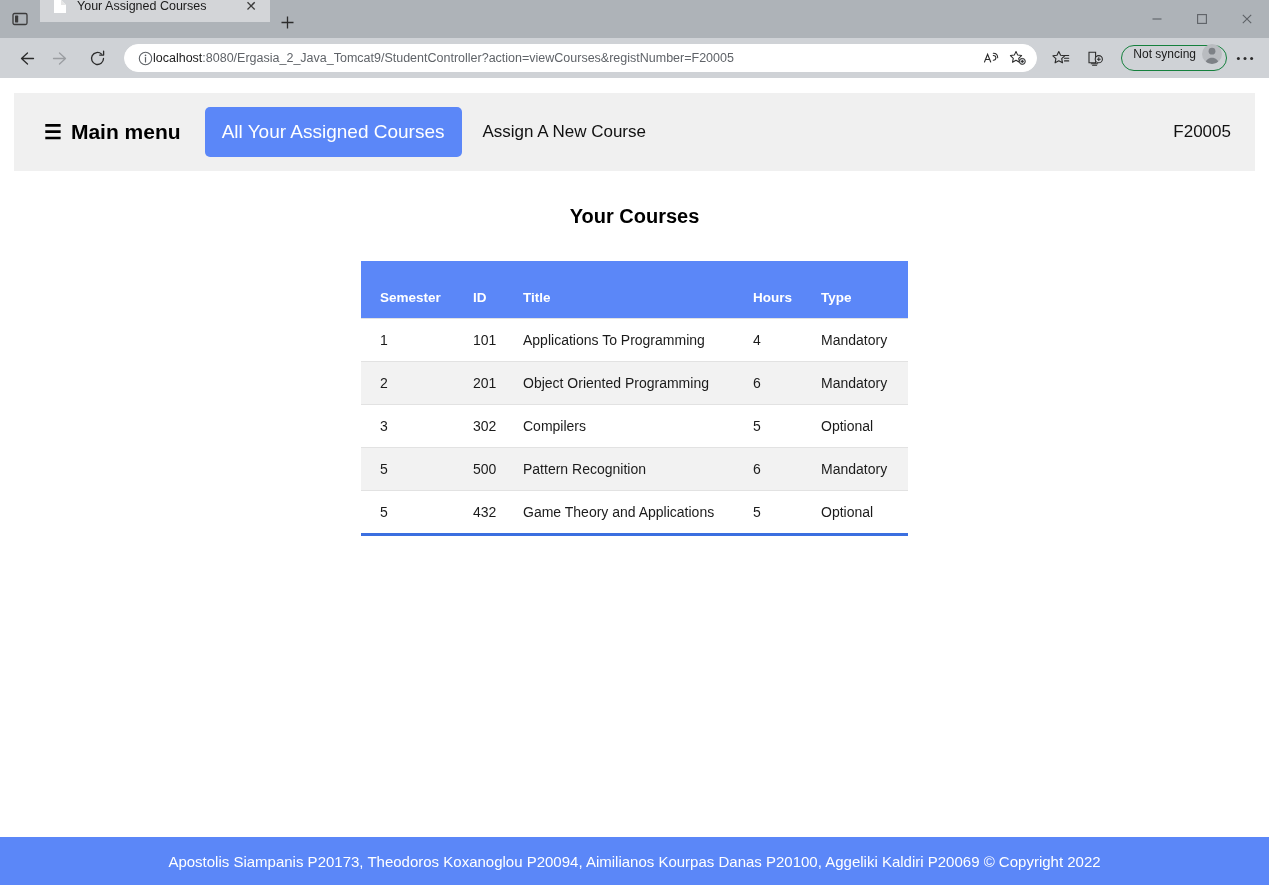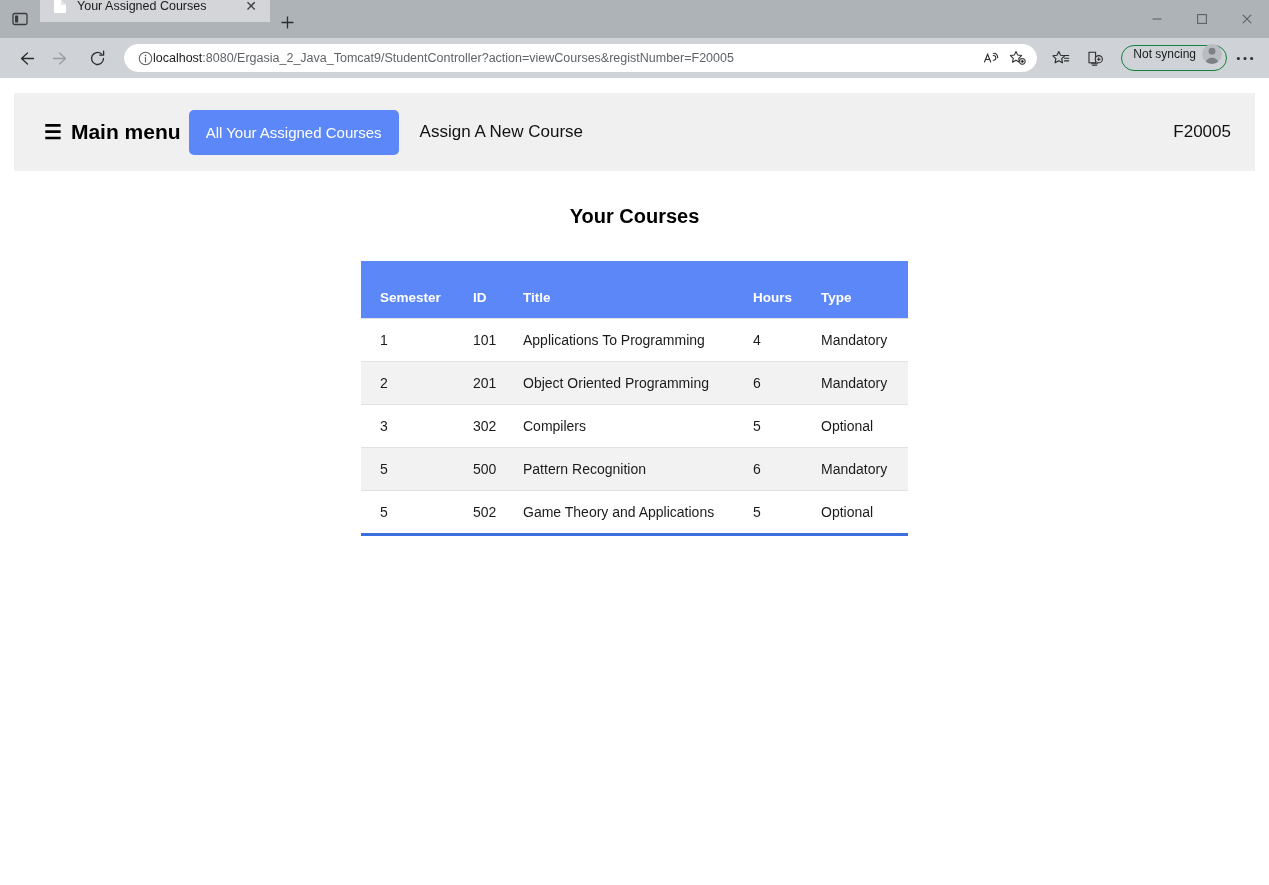--- a/index.html
+++ b/index.html
@@ -126,24 +126,24 @@
     padding: 0 24px 0 30px;
   }
   .main-menu {
     font-size: 21px; font-weight: bold; color:#000;
     display:flex; align-items:center; gap:9px;
     white-space:nowrap;
   }
   .hamburger { font-size: 20px; line-height:1; }
   .nav-link-active {
     background: #5b87f8; color:#ffffff;
-    font-size: 15px;
+    font-size: 19px;
     padding: 14px 17px;
     border-radius: 5px;
-    margin-left: 8px;
+    margin-left: 24px;
     white-space:nowrap;
   }
   .nav-link {
     font-size: 17px; color:#111111;
     padding: 14px 14px;
     margin-left: 7px;
     white-space:nowrap;
   }
   .nav-spacer { flex: 1 1 auto; }
   .nav-user { font-size: 17px; color:#111111; white-space:nowrap; }
@@ -375,24 +375,27 @@
           </tr>
           <tr>
             <td class="c-sem">5</td>
             <td class="c-id">500</td>
             <td class="c-title">Pattern Recognition</td>
             <td class="c-hours">6</td>
             <td class="c-type">Mandatory</td>
           </tr>
           <tr>
             <td class="c-sem">5</td>
-            <td class="c-id">502</td>
+            <td class="c-id">432</td>
             <td class="c-title">Game Theory and Applications</td>
             <td class="c-hours">5</td>
             <td class="c-type">Optional</td>
           </tr>
         </tbody>
       </table>
     </div>
 
+    <div class="footer">
+      <span>Apostolis Siampanis P20173, Theodoros Koxanoglou P20094, Aimilianos Kourpas Danas P20100, Aggeliki Kaldiri P20069 © Copyright 2022</span>
+    </div>
 
   </div>
 </div>
 
 </body></html>

